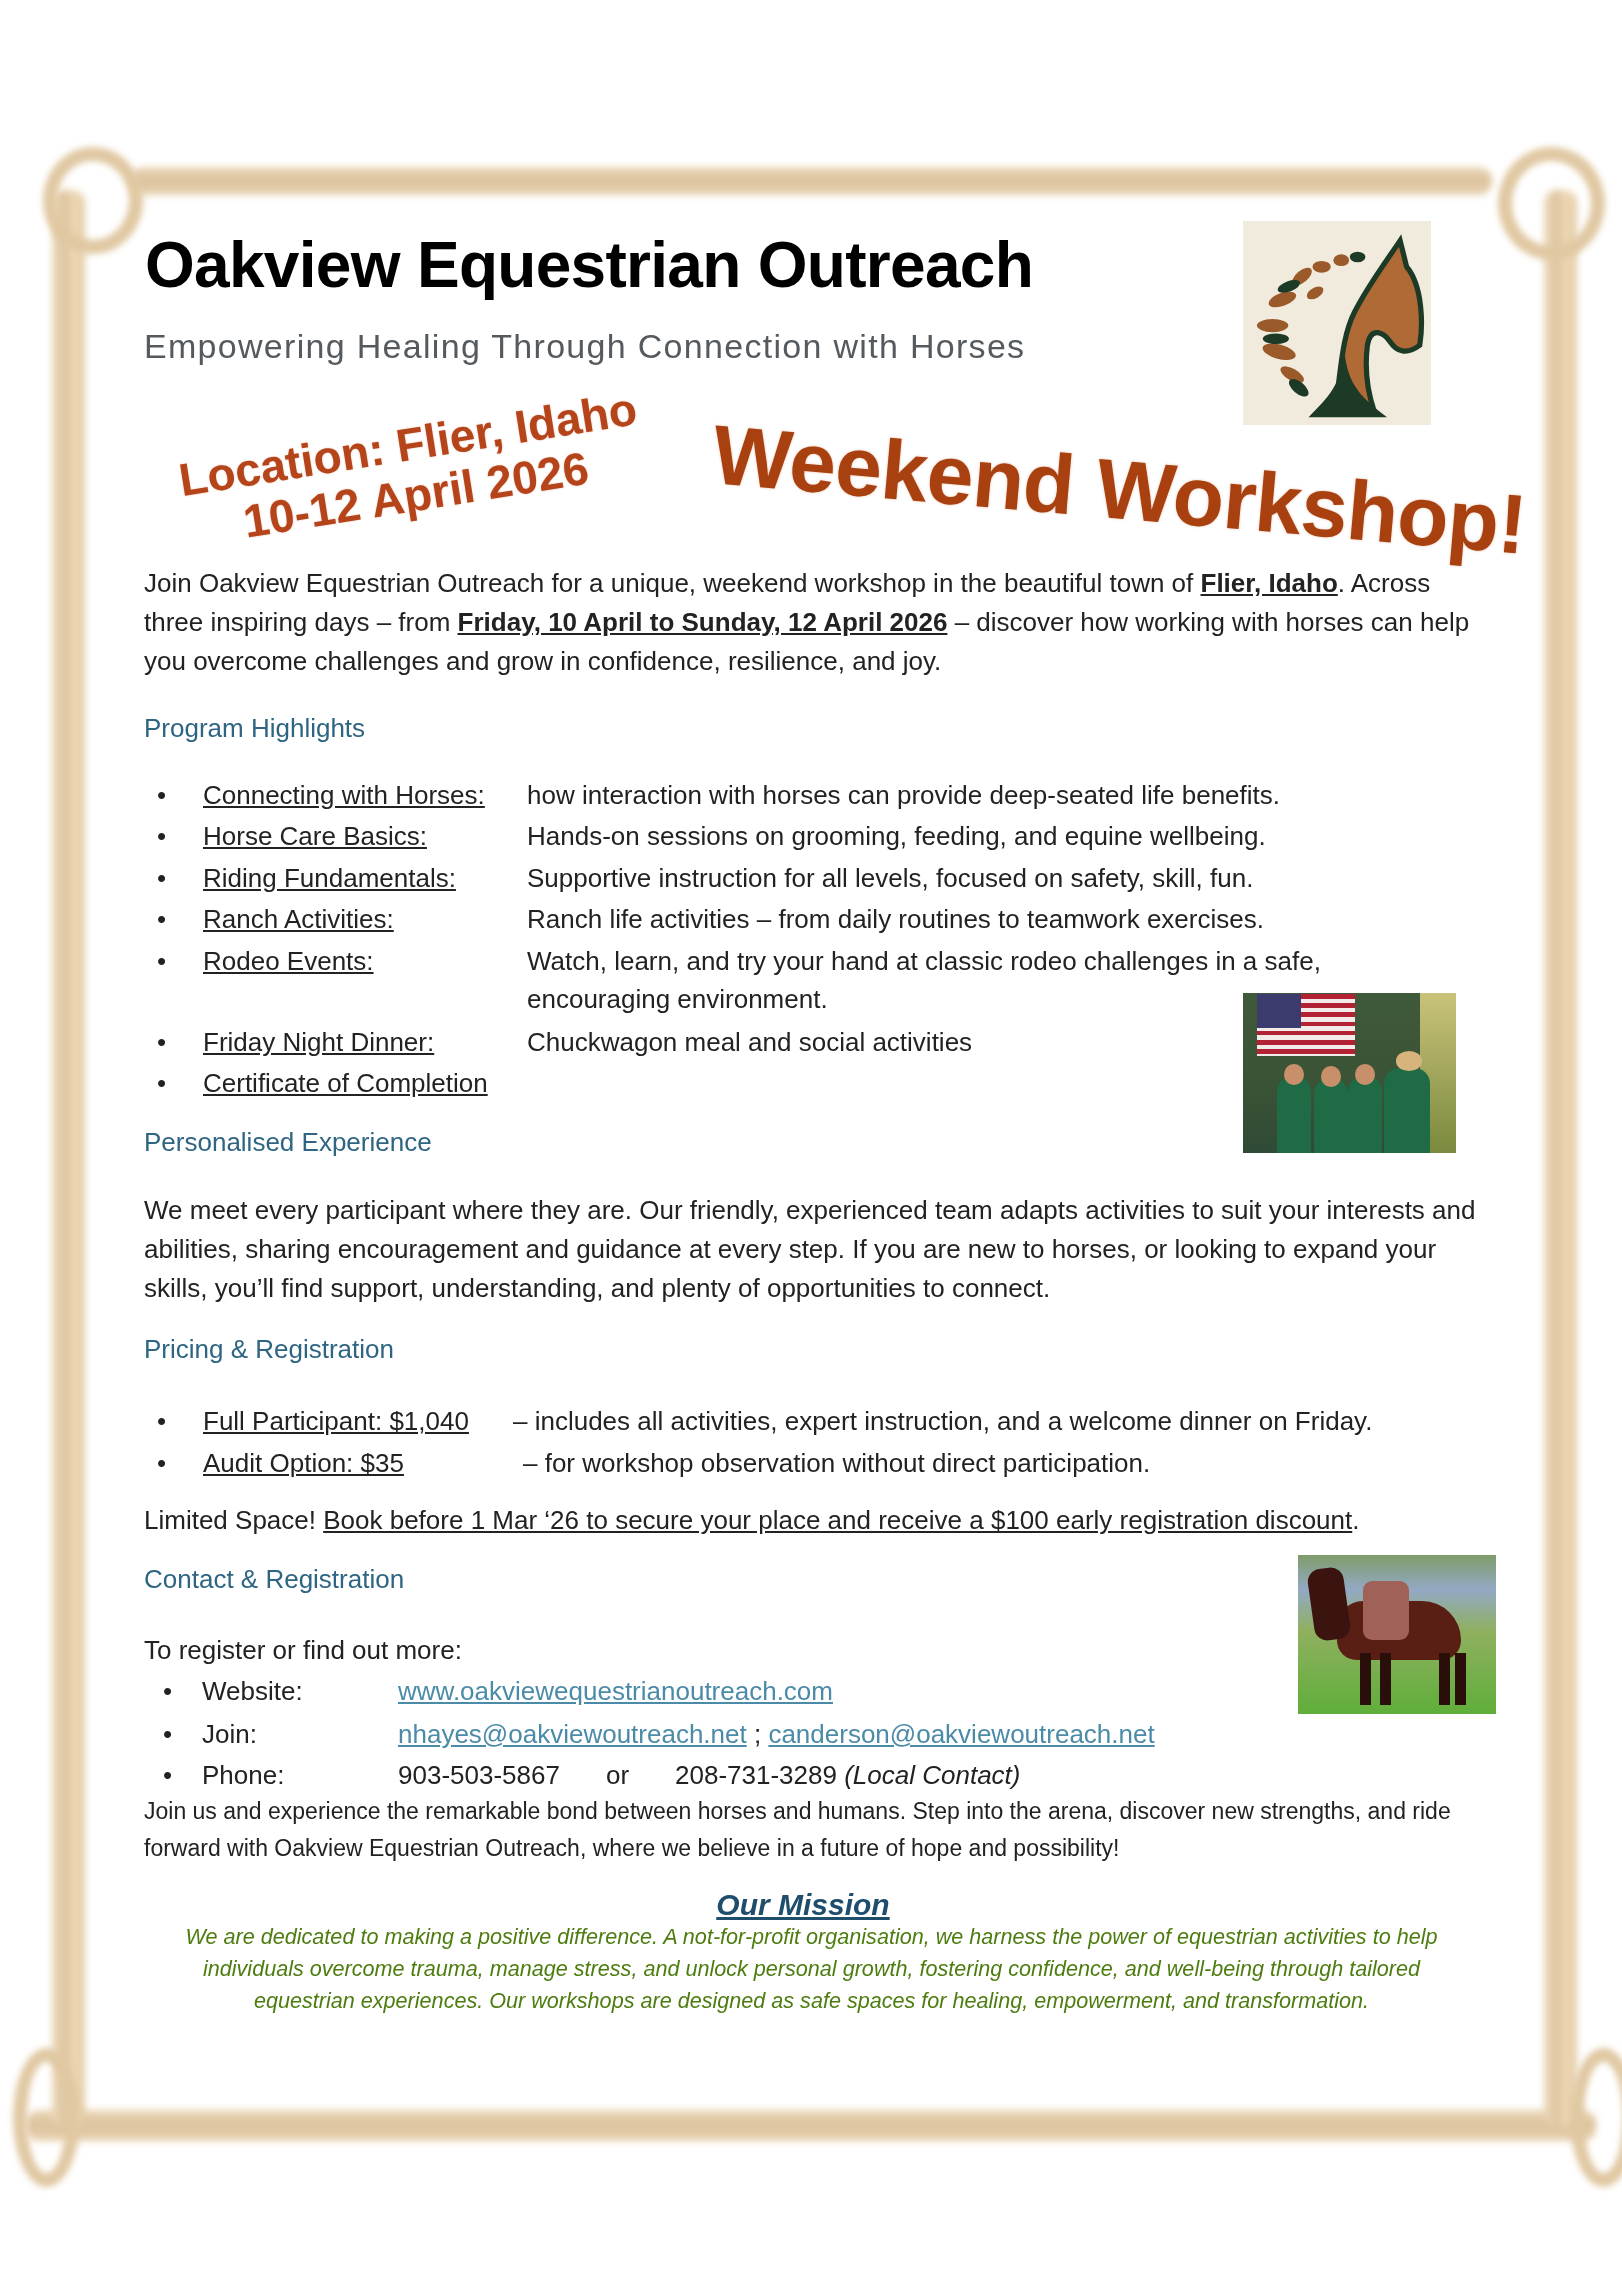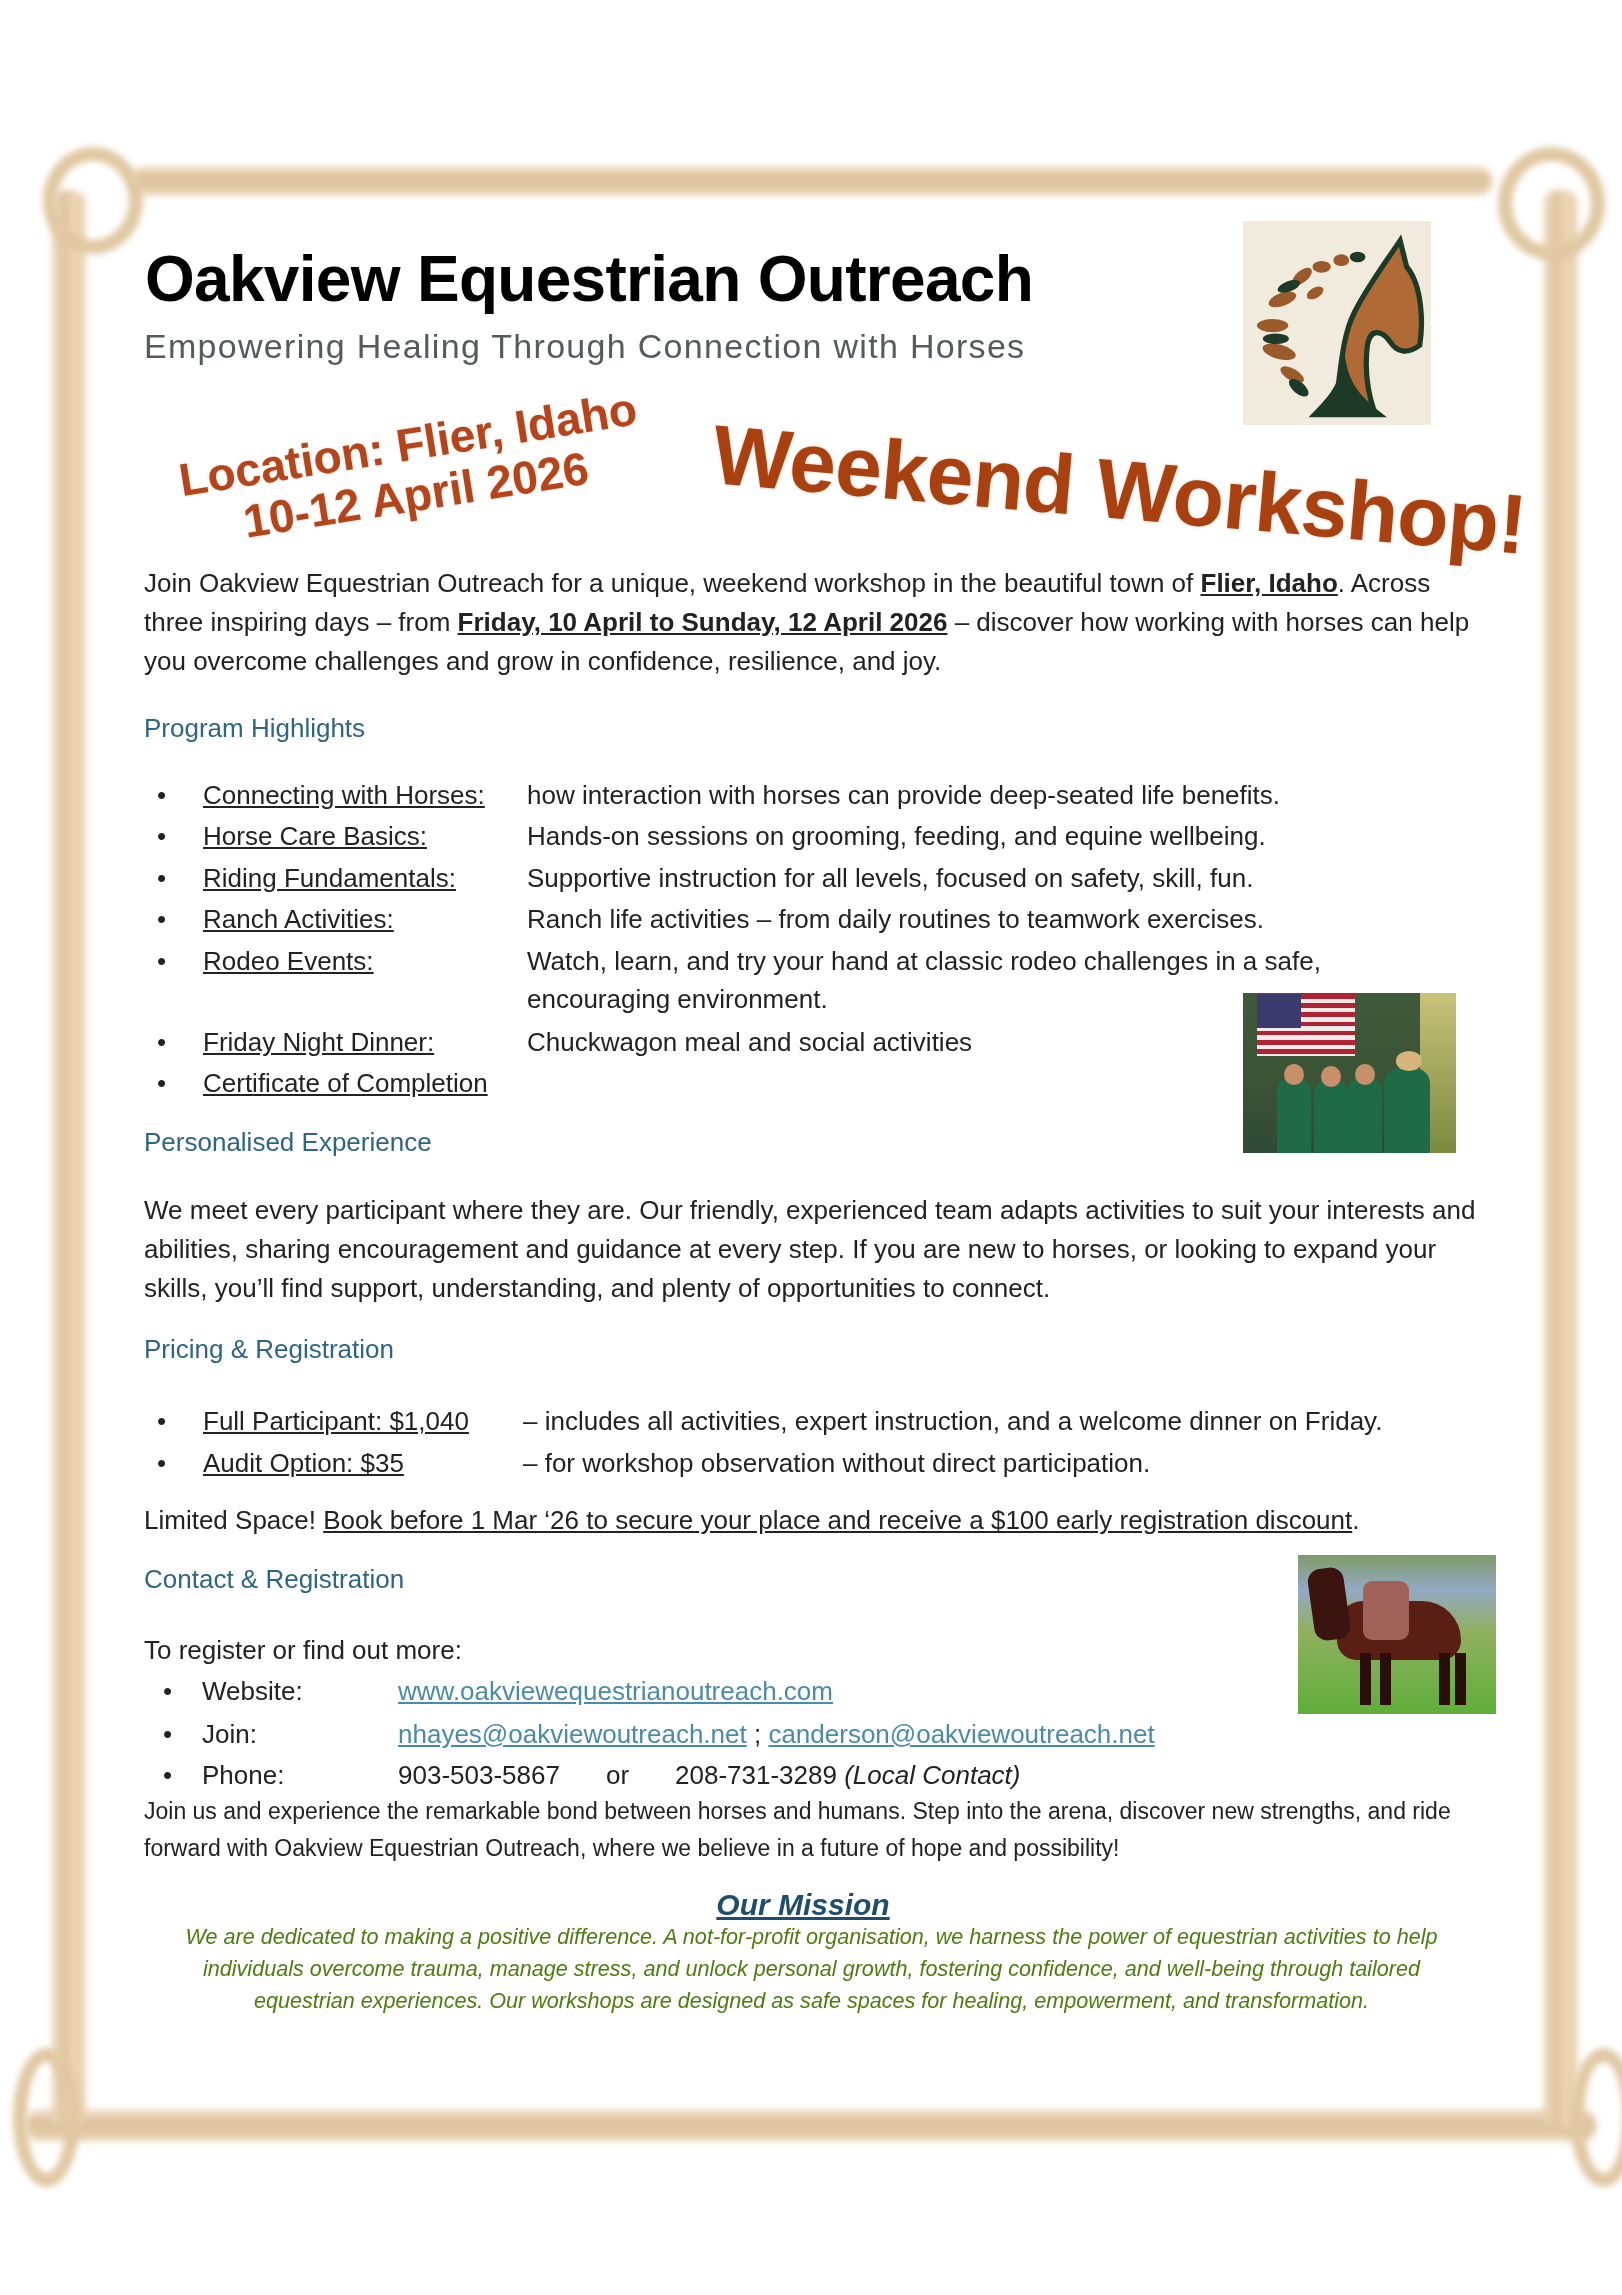--- a/index.html
+++ b/index.html
@@ -6,21 +6,21 @@
   body { width: 1623px; height: 2295px; position: relative; overflow: hidden;
          font-family: "Liberation Sans", sans-serif; color: #1a1a1a; }
   .abs { position: absolute; }
 
   
   .rope { position: absolute; background: linear-gradient(#ecd8b9, #dcc29d 45%, #e8d2b0);
           filter: blur(3.9px); border-radius: 13px; }
   .rope-v { background: linear-gradient(90deg, #ecd8b9, #dcc29d 45%, #f0d9b5 60%, #e3cba7); }
   .knot { position: absolute; border: 14.4px solid #e0c8a2; border-radius: 50%; filter: blur(3.3px); }
 
-  .title { left: 145px; top: 228px; font-size: 64px; font-weight: 700; color: #000; letter-spacing: -0.7px; white-space: nowrap; margin-top: 14px; }
+  .title { left: 145px; top: 228px; font-size: 64px; font-weight: 700; color: #000; letter-spacing: -0.7px; white-space: nowrap; }
   .subtitle { left: 144px; top: 327px; font-size: 34px; color: #555a5e; letter-spacing: 1.3px; white-space: nowrap; }
 
   .logo { left: 1243px; top: 221px; width: 188px; height: 204px; background: #f1ebdd; }
 
   .location { left: 157px; top: 419px; width: 510px; color: #b5441a; font-weight: 700;
               font-size: 46px; line-height: 51px; text-align: center; transform: rotate(-9deg);
               transform-origin: center; text-shadow: 0 0 2px rgba(190,80,30,.35); white-space: nowrap; }
   .weekend { left: 713px; top: 406px; color: #a8410f; font-weight: 700; font-size: 84px;
              transform: rotate(5deg); transform-origin: left center; white-space: nowrap;
              letter-spacing: -0.7px; text-shadow: 0 0 2.6px rgba(180,70,20,.35); }
@@ -138,21 +138,21 @@
   <div class="head" style="left:112px; top:71px;"></div>
   <div class="person" style="left:141px; width:46px; height:85px;"></div>
   <div class="head" style="left:153px; top:58px; background:#d6b47c; width:26px; height:19.6px;"></div>
 </div>
 
 <div class="abs h2" style="left:144px; top:1127px;">Personalised Experience</div>
 <div class="abs body-text" style="left:144px; top:1191px; width:1335px;">We meet every participant where they are. Our friendly, experienced team adapts activities to suit your interests and abilities, sharing encouragement and guidance at every step.  If you are new to horses, or looking to expand your skills, you’ll find support, understanding, and plenty of opportunities to connect.</div>
 
 <div class="abs h2" style="left:144px; top:1334px;">Pricing &amp; Registration</div>
 <div class="abs hl-list" style="top:0;">
-  <div class="hl-row" style="top:1402px;"><span class="bullet">•</span><span class="term">Full Participant: $1,040</span><span class="desc" style="left:366px;text-align:center;">– includes all activities, expert instruction, and a welcome dinner on Friday.</span></div>
+  <div class="hl-row" style="top:1402px;"><span class="bullet">•</span><span class="term">Full Participant: $1,040</span><span class="desc" style="left:356px;text-align:center;">– includes all activities, expert instruction, and a welcome dinner on Friday.</span></div>
   <div class="hl-row" style="top:1444px;"><span class="bullet">•</span><span class="term">Audit Option: $35</span><span class="desc" style="left:366px;">– for workshop observation without direct participation.</span></div>
 </div>
 <div class="abs body-text" style="left:144px; top:1501px; white-space:nowrap;">
   <span>Limited Space!  </span><span style="text-decoration:underline;">Book before 1 Mar ‘26 to secure your place and receive a $100 early registration discount</span><span>.</span>
 </div>
 
 <div class="abs h2" style="left:144px; top:1564px;">Contact &amp; Registration</div>
 <div class="abs body-text" style="left:144px; top:1631px;">To register or find out more:</div>
 
 <div class="contact-row" style="top:1672px;">

